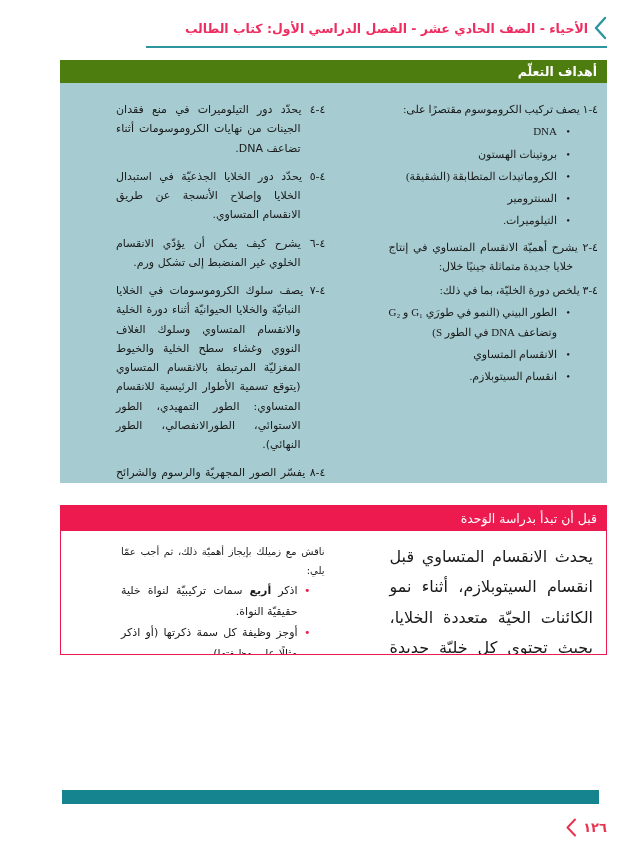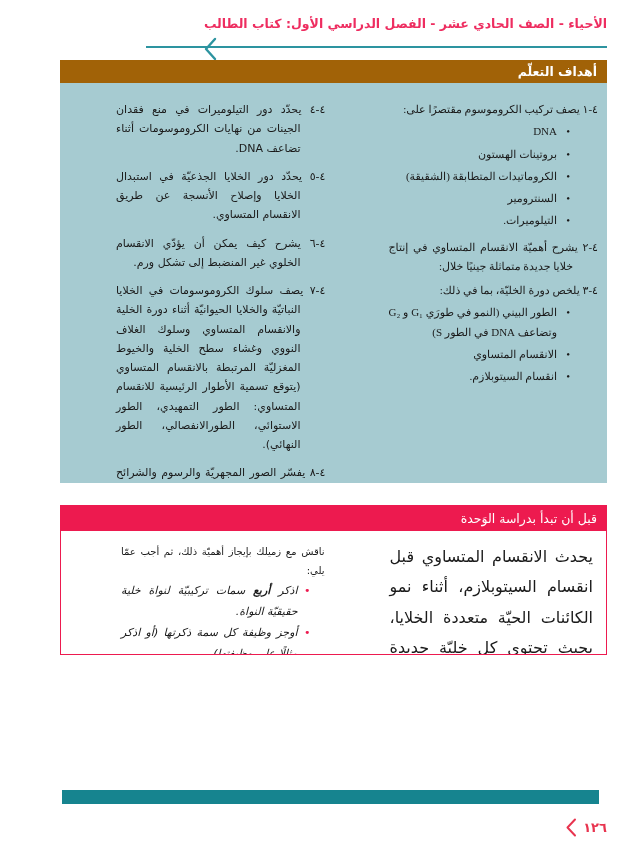--- a/index.html
+++ b/index.html
@@ -8,39 +8,39 @@
     width:638px;height:850px;
     background:#ffffff;
     font-family:"DejaVu Sans",sans-serif;
     color:#1a1a1a;
     overflow:hidden;
     direction:rtl;
   }
   
   .top-title-row{
     position:absolute;top:16px;right:31px;
-    display:flex;flex-direction:column;gap:6px;
+    display:flex;flex-direction:row;align-items:center;gap:6px;
     direction:ltr;
   }
   .top-title{
     direction:rtl;
     color:#ee2d60;font-size:12.5px;font-weight:bold;
     white-space:nowrap;
   }
   .chevron{display:block;}
   .top-rule{
     position:absolute;top:46px;right:31px;width:461px;height:2px;
     background:#2d94a0;
   }
   
   .objectives-box{
     position:absolute;top:60px;left:60px;right:31px;
   }
   .obj-header{
-    background:#a16207;color:#ffffff;
+    background:#4d7c0f;color:#ffffff;
     height:23px;display:flex;align-items:center;
     padding:0 10px;
     font-size:12.5px;font-weight:bold;
   }
   .obj-body{
     background:#a6cbd1;
     min-height:376px;max-height:376px;overflow:hidden;
     display:flex;gap:16px;
     padding:12px 9px 12px 9px;
     text-align:justify;
@@ -82,21 +82,21 @@
     display:flex;gap:18px;
     padding:11px 13px;
     text-align:justify;
   }
   .before-intro{font-size:16px;line-height:1.9;margin:0;}
   .discuss-prompt{font-size:10px;line-height:1.9;margin:0 0 1px 0;}
   .before-bullets{
     list-style:none;margin:0 14px 0 0;padding:0;
     font-size:11px;line-height:1.9;
   }
-  .before-bullets li{position:relative;padding-right:13px;font-style:italic;}
+  .before-bullets li{position:relative;padding-right:13px;}
   .before-bullets li::before{
     content:"•";position:absolute;right:0;top:0;color:#ed1a4f;
   }
   .bold-word{font-weight:bold;}
   
   .bottom-bar{
     position:absolute;top:790px;left:62px;width:537px;height:14px;
     background:#16848f;
   }
   .page-num-row{

